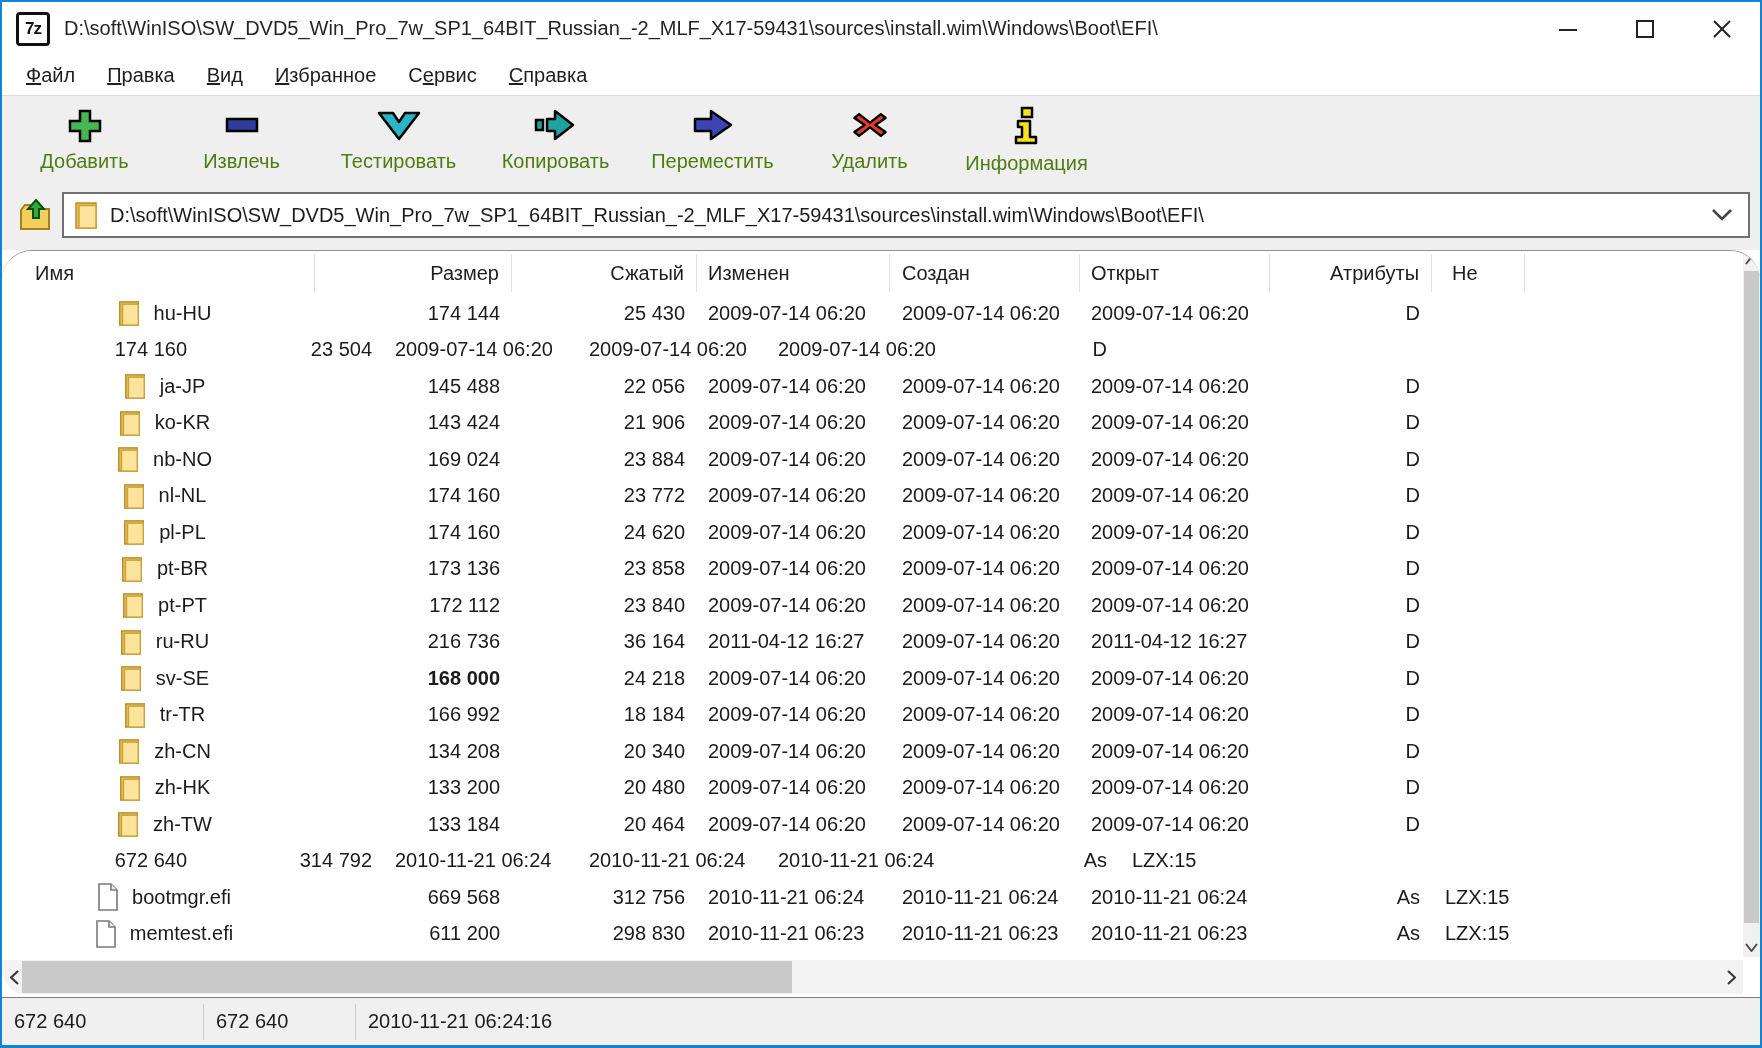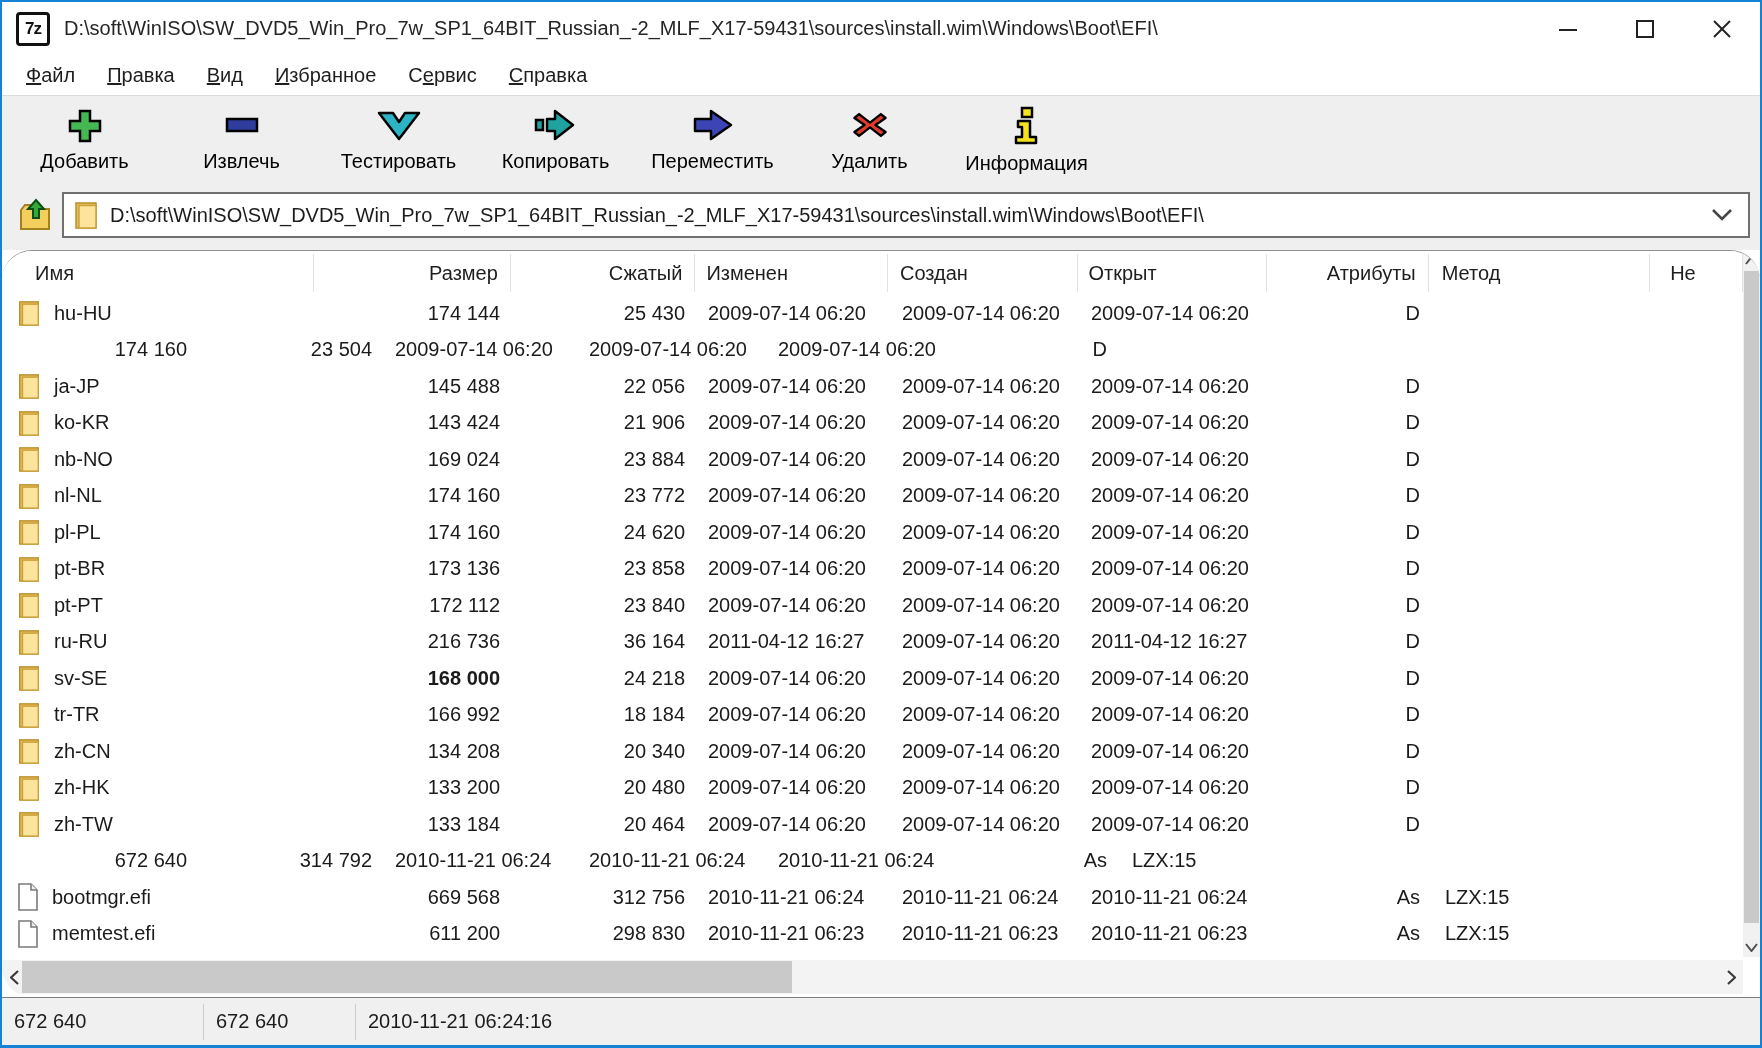--- a/index.html
+++ b/index.html
@@ -18,38 +18,38 @@
   .win-controls { display:flex; flex:0 0 auto; height:53px; }
   .win-btn { width:77px; height:53px; display:flex; align-items:center; justify-content:center; }
   
   .menubar { height:40px; background:#fff; display:flex; align-items:center; padding-left:8px; flex:0 0 auto; font-size:20px; color:#1e1e1e; }
   .menu-item { padding:4px 16px; }
   .menu-item u { text-decoration:underline; }
   
   .toolbar { height:85px; background:#efefef; border-top:1px solid #dcdcdc; display:flex; align-items:flex-start; padding-left:4px; flex:0 0 auto; }
   .tool-btn { width:157px; height:82px; display:flex; flex-direction:column; align-items:center; justify-content:flex-start; padding-top:9px; }
   .tool-btn svg { flex:0 0 auto; }
-  .tool-label { font-size:20px; color:#000000; margin-top:5px; white-space:nowrap; }
+  .tool-label { font-size:20px; color:#4d7c0f; margin-top:5px; white-space:nowrap; }
   
   .addressbar { height:70px; background:#efefef; display:flex; align-items:center; padding:0 8px; flex:0 0 auto; }
   .up-btn { width:52px; height:48px; display:flex; align-items:center; justify-content:center; flex:0 0 auto; }
   .combo { flex:1 1 auto; height:46px; background:#fff; border:2px solid #707070; display:flex; align-items:center; padding:0 8px; margin-right:2px; }
   .combo-folder { flex:0 0 auto; margin-right:10px; display:flex; }
   .combo-text { flex:1 1 auto; font-size:20px; color:#1c1c1c; white-space:nowrap; overflow:hidden; }
   .combo-chevron { flex:0 0 auto; width:36px; display:flex; justify-content:center; }
   
   .listpanel { position:relative; flex:1 1 auto; background:#fff; border-top:1px solid #919191; overflow:hidden;border-radius:30px; }
   .header-row { display:flex; height:44px; width:calc(100% - 17px); background:#fff; }
   .hcell { display:flex; align-items:center; font-size:20px; color:#1e1e1e; border-right:1px solid #e2e2e2; height:38px; margin-top:3px; overflow:hidden; white-space:nowrap; }
   .hcell.right { justify-content:flex-end; }
   .rows { width:calc(100% - 17px); }
   .row { display:flex; height:36.5px; align-items:center; }
   .cell { font-size:20px; color:#1b1b1b; white-space:nowrap; overflow:hidden; flex:0 0 auto; }
   .cell.right { text-align:right; }
-  .namecell { display:flex; align-items:center; height:100%; }
+  .namecell { display:flex; align-items:center; height:100%;justify-content:center; }
   .namecell svg { margin-left:14px; margin-right:8px; flex:0 0 auto; }
   .name-label { font-size:20px; color:#1b1b1b; padding:2px 4px; }
   .name-label.selected { background:#2a86dd; color:#fff; outline:2px dotted #bcd9f5; outline-offset:-2px; }
   
   .vscroll { position:absolute; top:0; right:0; bottom:40px; width:17px; background:#f1f1f1; }
   .vscroll .arrow { position:absolute; left:0; width:17px; height:19px; display:flex; align-items:center; justify-content:center; }
   .vscroll .arrow.up { top:0; }
   .vscroll .arrow.down { bottom:0; }
   .vthumb { position:absolute; left:1px; right:1px; top:20px; height:652px; background:#c9c9c9; }
   .hscroll { position:absolute; left:0; right:17px; bottom:3px; height:34px; background:#f3f3f3; }
@@ -171,21 +171,20 @@
 
   <div class="listpanel">
     <div class="header-row">
         <div class="hcell" style="width: 313px; padding-left: 33px; padding-right: 6px;">Имя</div>
         <div class="hcell right" style="width: 197px; padding-left: 0px; padding-right: 12px;">Размер</div>
         <div class="hcell right" style="width: 185px; padding-left: 0px; padding-right: 12px;">Сжатый</div>
         <div class="hcell" style="width: 193px; padding-left: 11px; padding-right: 6px;">Изменен</div>
         <div class="hcell" style="width: 190px; padding-left: 12px; padding-right: 6px;">Создан</div>
         <div class="hcell" style="width: 190px; padding-left: 11px; padding-right: 6px;">Открыт</div>
         <div class="hcell right" style="width: 162px; padding-left: 0px; padding-right: 12px;">Атрибуты</div>
-        <div class="hcell" style="width: 222px; padding-left: 13px; padding-right: 6px;">Метод</div>
         <div class="hcell" style="width: 93px; padding-left: 20px; padding-right: 6px;">Не</div>
       </div>
     <div class="rows">
         <div class="row">
           <div class="cell namecell" style="width: 313px;">
             <svg width="26" height="30" viewBox="0 0 28 30">
               <rect x="4" y="3" width="20" height="25" fill="#e9bd55" stroke="#b98f2d" stroke-width="1.5"></rect>
               <rect x="7" y="5.5" width="17" height="22.5" fill="#fce49c" stroke="#caa23c" stroke-width="1.5"></rect>
             </svg>
             <span class="name-label">hu-HU</span>

